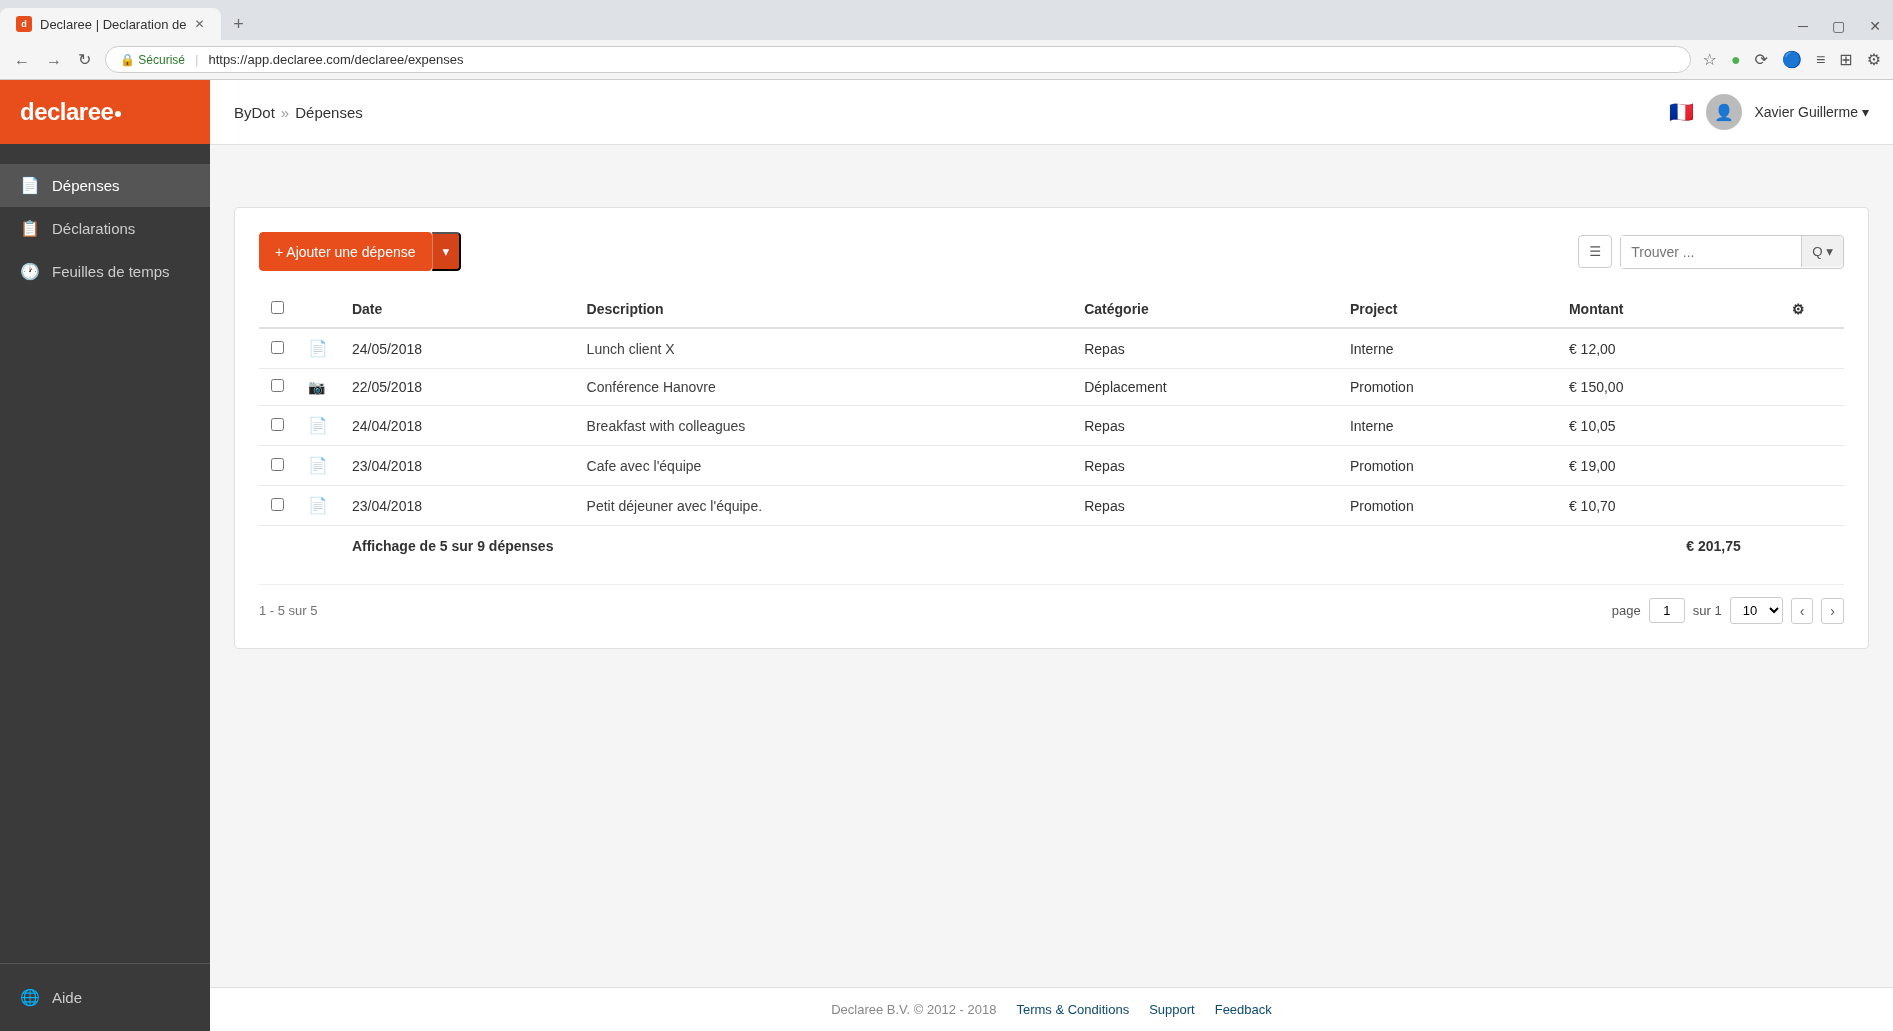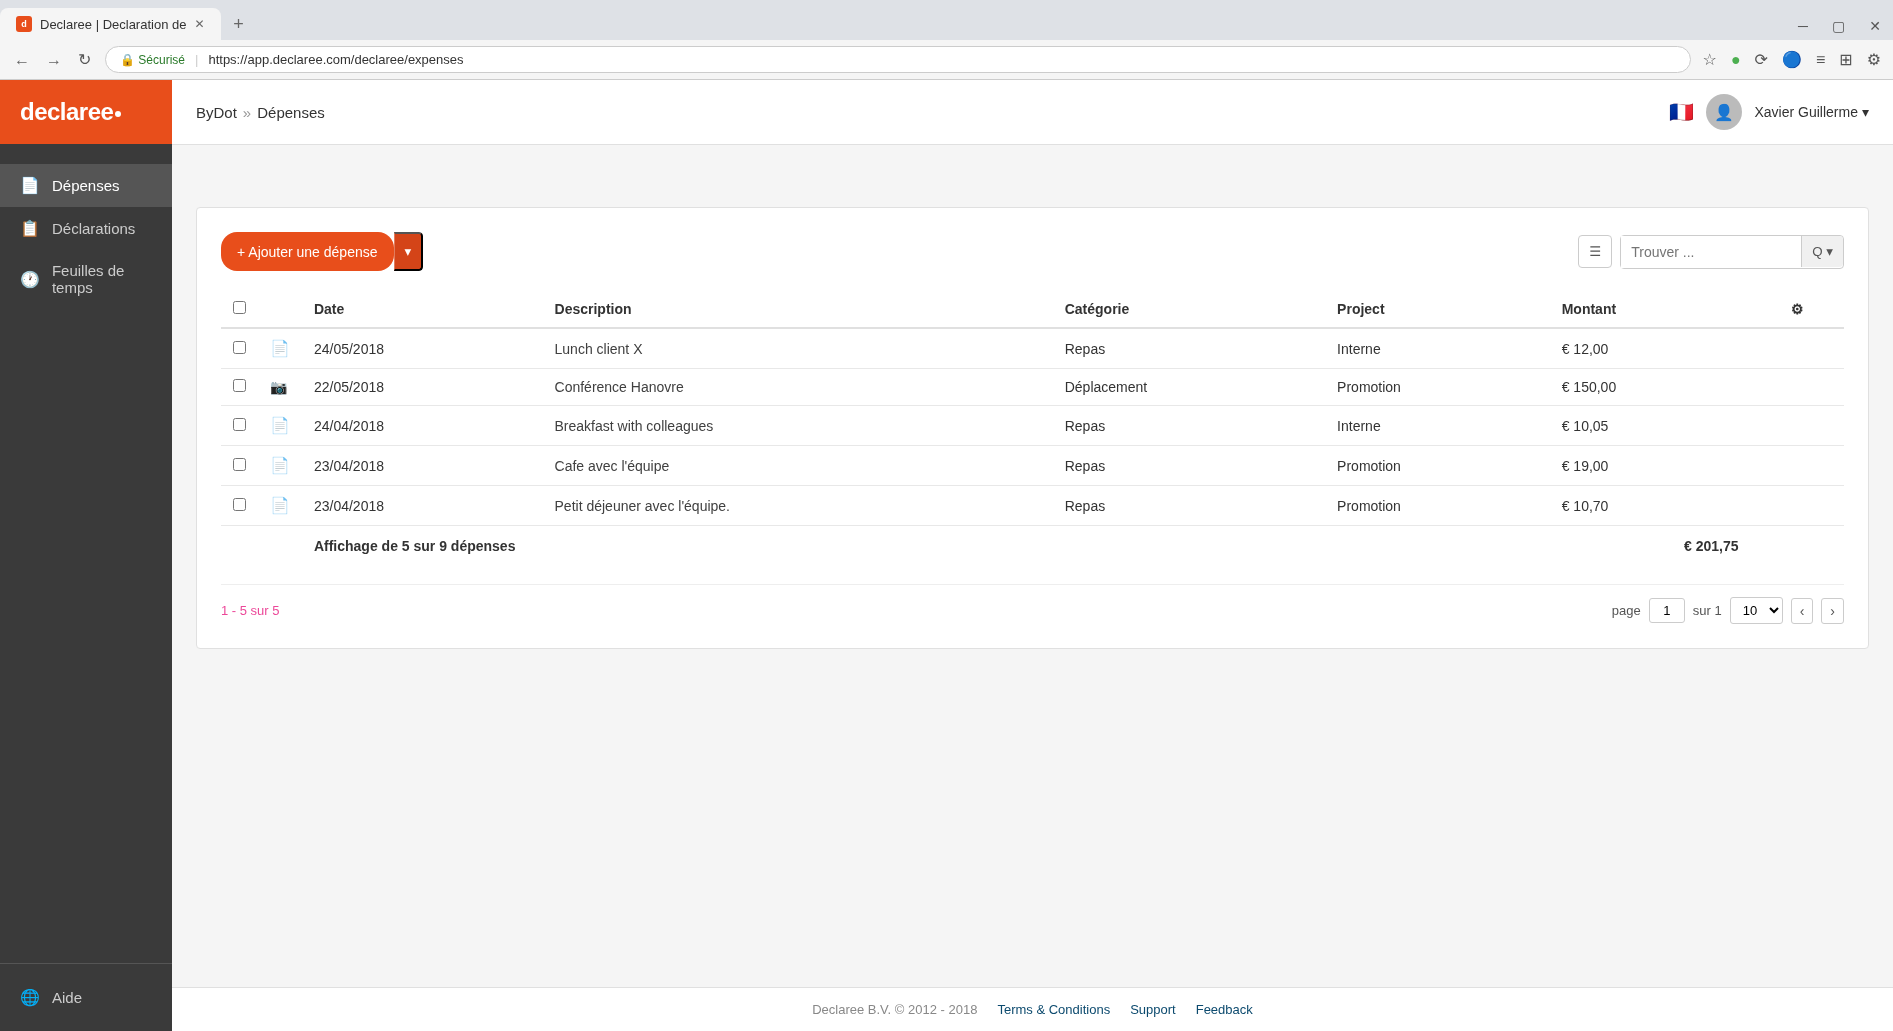--- a/index.html
+++ b/index.html
@@ -23,21 +23,21 @@
     .address-url { color: #333; }
     .browser-actions { display: flex; gap: 6px; align-items: center; }
     .browser-action-btn { background: none; border: none; cursor: pointer; color: #555; font-size: 16px; padding: 4px; }
     .window-controls { display: flex; gap: 0; }
     .win-btn { background: none; border: none; cursor: pointer; padding: 6px 12px; font-size: 14px; color: #555; }
 
     
     .app-wrapper { display: flex; flex: 1; overflow: hidden; }
 
     
-    .sidebar { width: 172px; background: #3a3a3a; color: white; display: flex; flex-direction: column; flex-shrink: 0; }
+    .sidebar { width: 210px; background: #3a3a3a; color: white; display: flex; flex-direction: column; flex-shrink: 0; }
     .sidebar-logo { background: #e84e1b; padding: 18px 20px; display: flex; align-items: center; }
     .logo-text { color: white; font-size: 24px; font-weight: bold; letter-spacing: -0.5px; }
     .logo-dot { display: inline-block; width: 6px; height: 6px; background: white; border-radius: 50%; margin-left: 2px; vertical-align: middle; }
 
     .sidebar-nav { padding: 20px 0; flex: 1; }
     .sidebar-item { display: flex; align-items: center; gap: 12px; padding: 12px 20px; cursor: pointer; color: #ccc; font-size: 15px; transition: background 0.2s; }
     .sidebar-item.active { background: #555; color: white; }
     .sidebar-item-icon { font-size: 16px; width: 20px; text-align: center; }
     .sidebar-bottom { border-top: 1px solid #555; padding: 12px 0; }
 
@@ -53,21 +53,21 @@
     .user-avatar { width: 36px; height: 36px; border-radius: 50%; background: #bbb; display: flex; align-items: center; justify-content: center; color: #555; font-size: 16px; }
     .user-name { font-size: 14px; color: #333; display: flex; align-items: center; gap: 4px; }
 
     
     .content-area { flex: 1; padding: 24px; overflow-y: auto; background: #f5f5f5; }
 
     .card { background: white; border: 1px solid #e0e0e0; border-radius: 4px; padding: 24px; }
 
     
     .table-toolbar { display: flex; align-items: center; justify-content: space-between; margin-bottom: 20px; }
-    .add-btn { background: #e84e1b; color: white; border: none; border-radius: 16px; padding: 10px 16px; cursor: pointer; display: flex; align-items: center; gap: 6px; font-size: 14px; }
+    .add-btn { background: #e84e1b; color: white; border: none; border-radius: 4px; padding: 10px 16px; cursor: pointer; display: flex; align-items: center; gap: 6px; font-size: 14px; }
     .add-btn-arrow { background: #d44418; border-left: 1px solid rgba(255,255,255,0.3); padding: 10px 10px; border-radius: 0 4px 4px 0; cursor: pointer; color: white; }
     .add-btn-group { display: flex; border-radius: 4px; overflow: hidden; }
     .toolbar-right { display: flex; align-items: center; gap: 8px; }
     .menu-btn { background: white; border: 1px solid #ccc; border-radius: 4px; padding: 8px 10px; cursor: pointer; color: #555; }
     .search-input-wrap { display: flex; align-items: center; border: 1px solid #ccc; border-radius: 4px; background: white; }
     .search-input { border: none; outline: none; padding: 8px 10px; font-size: 14px; color: #14532d; width: 180px; }
     .search-btn { background: #f0f0f0; border: none; border-left: 1px solid #ccc; padding: 8px 10px; cursor: pointer; display: flex; align-items: center; gap: 4px; color: #555; border-radius: 0 4px 4px 0; }
 
     
     .expenses-table { width: 100%; border-collapse: collapse; }
@@ -80,21 +80,21 @@
     .th-montant { text-align: right; }
     .row-checkbox { cursor: pointer; }
     .row-icon { color: #888; font-size: 16px; }
     .desc-link { color: #404040; text-decoration: none; cursor: pointer; }
     .summary-row td { font-weight: bold; border-top: 1px solid #e0e0e0; padding-top: 12px; }
     .summary-label { color: #333; }
     .summary-total { text-align: right; font-weight: bold; }
 
     
     .pagination-row { display: flex; align-items: center; justify-content: space-between; margin-top: 20px; padding-top: 12px; border-top: 1px solid #eee; }
-    .page-info { color: #ec4899; font-size: 13px; }
+    .page-info { color: #737373; font-size: 13px; }
     .page-controls { display: flex; align-items: center; gap: 8px; font-size: 13px; color: #555; }
     .page-input { width: 36px; border: 1px solid #ccc; border-radius: 3px; padding: 4px 6px; text-align: center; font-size: 13px; }
     .per-page-select { border: 1px solid #ccc; border-radius: 3px; padding: 4px 8px; font-size: 13px; background: white; cursor: pointer; }
     .page-nav-btn { background: white; border: 1px solid #ccc; border-radius: 3px; padding: 4px 8px; cursor: pointer; color: #555; font-size: 14px; }
 
     
     .footer { background: white; border-top: 1px solid #e0e0e0; padding: 14px 24px; text-align: center; font-size: 13px; color: #888; flex-shrink: 0; display: flex; justify-content: center; align-items: center; gap: 20px; }
     .footer-link { color: #0c4a6e; text-decoration: none; cursor: pointer; }
 
     .camera-icon { color: #888; font-size: 14px; }

